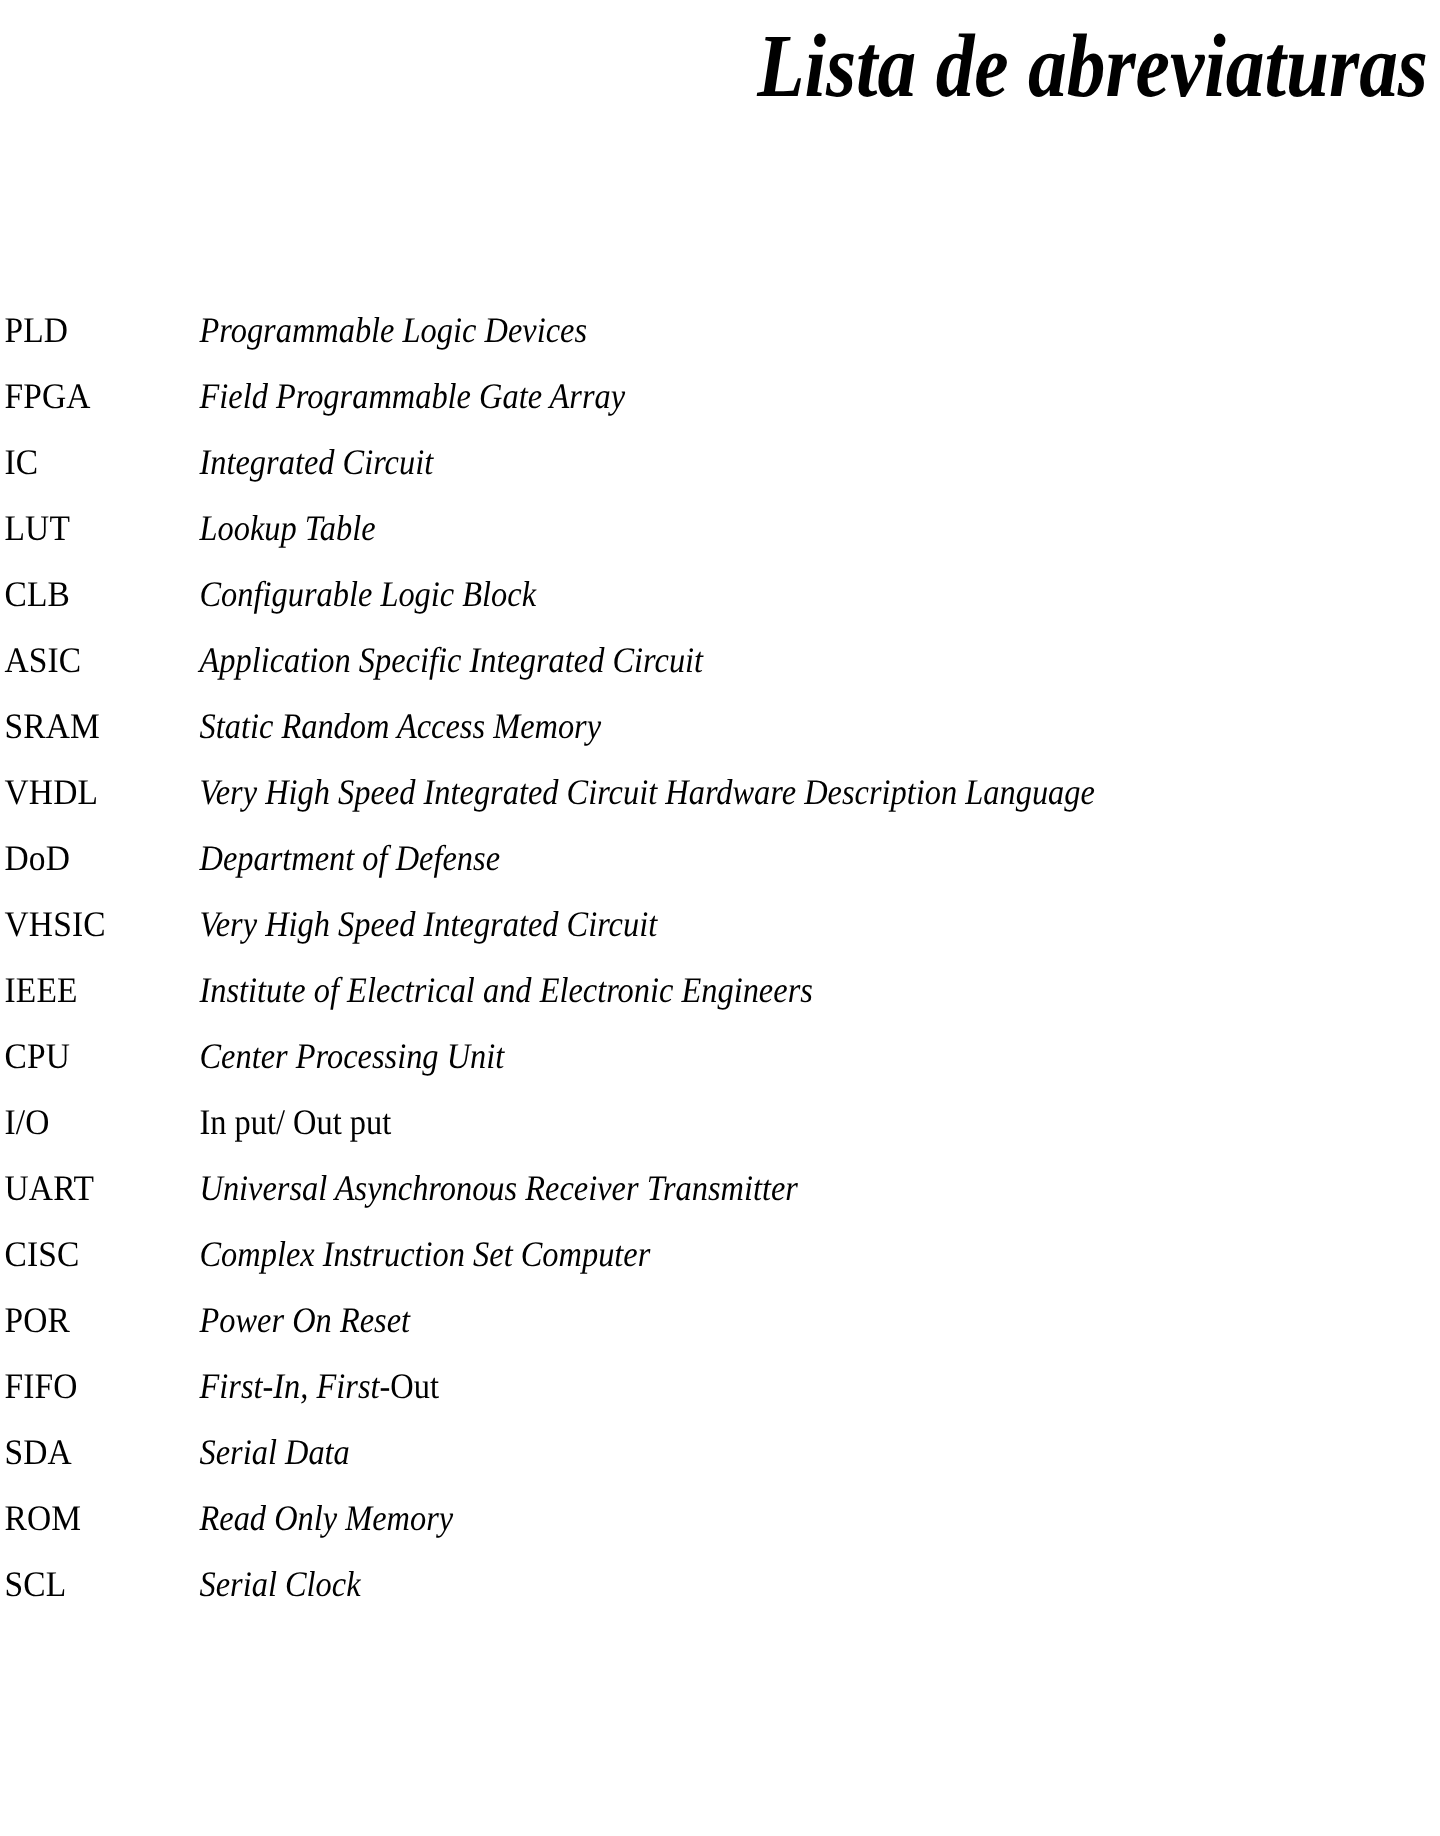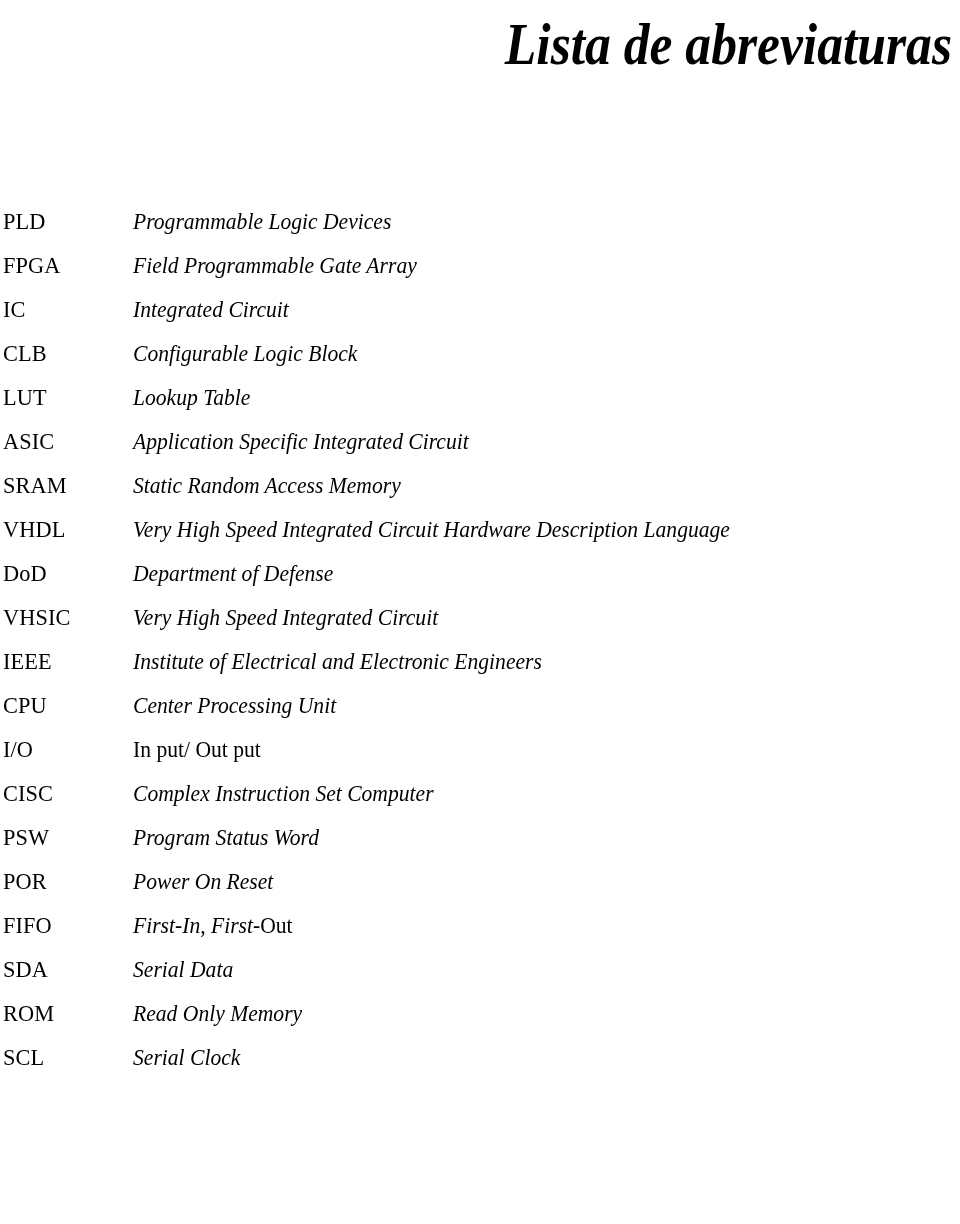--- a/index.html
+++ b/index.html
@@ -111,26 +111,26 @@
       </div>
       <div class="abbrev-row">
         <div class="abbrev-term">FPGA</div>
         <div class="abbrev-def">Field Programmable Gate Array</div>
       </div>
       <div class="abbrev-row">
         <div class="abbrev-term">IC</div>
         <div class="abbrev-def">Integrated Circuit</div>
       </div>
       <div class="abbrev-row">
+        <div class="abbrev-term">LUT</div>
+        <div class="abbrev-def">Lookup Table</div>
+      </div>
+      <div class="abbrev-row">
         <div class="abbrev-term">CLB</div>
         <div class="abbrev-def">Configurable Logic Block</div>
-      </div>
-      <div class="abbrev-row">
-        <div class="abbrev-term">LUT</div>
-        <div class="abbrev-def">Lookup Table</div>
       </div>
       <div class="abbrev-row">
         <div class="abbrev-term">ASIC</div>
         <div class="abbrev-def">Application Specific Integrated Circuit</div>
       </div>
       <div class="abbrev-row">
         <div class="abbrev-term">SRAM</div>
         <div class="abbrev-def">Static Random Access Memory</div>
       </div>
       <div class="abbrev-row">
@@ -151,26 +151,26 @@
       </div>
       <div class="abbrev-row">
         <div class="abbrev-term">CPU</div>
         <div class="abbrev-def">Center Processing Unit</div>
       </div>
       <div class="abbrev-row">
         <div class="abbrev-term">I/O</div>
         <div class="abbrev-def upright">In put/ Out put</div>
       </div>
       <div class="abbrev-row">
+        <div class="abbrev-term">UART</div>
+        <div class="abbrev-def">Universal Asynchronous Receiver Transmitter</div>
+      </div>
+      <div class="abbrev-row">
         <div class="abbrev-term">CISC</div>
         <div class="abbrev-def">Complex Instruction Set Computer</div>
-      </div>
-      <div class="abbrev-row">
-        <div class="abbrev-term">PSW</div>
-        <div class="abbrev-def">Program Status Word</div>
       </div>
       <div class="abbrev-row">
         <div class="abbrev-term">POR</div>
         <div class="abbrev-def">Power On Reset</div>
       </div>
       <div class="abbrev-row">
         <div class="abbrev-term">FIFO</div>
         <div class="abbrev-def"><span>First-In, First-</span><span class="roman-tail">Out</span></div>
       </div>
       <div class="abbrev-row">

